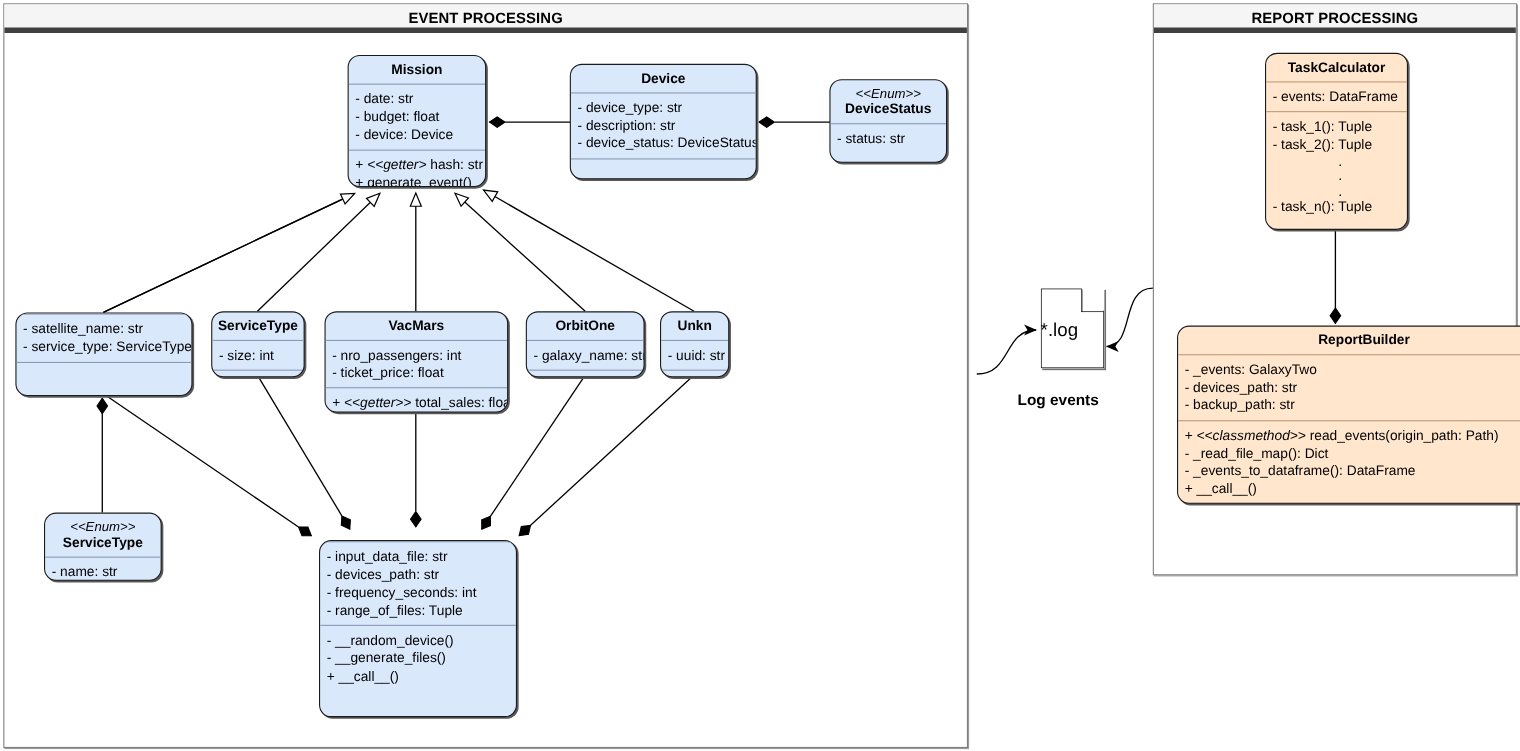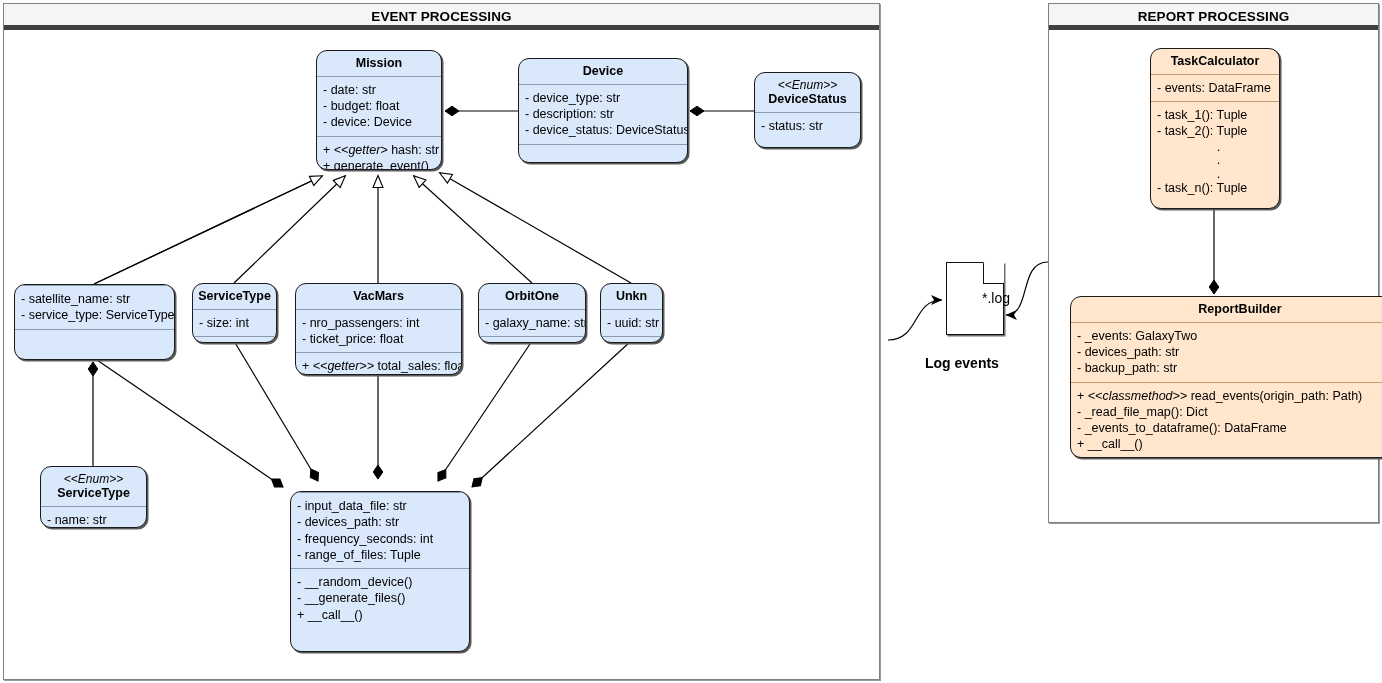--- a/index.html
+++ b/index.html
@@ -119,23 +119,22 @@
     background: transparent;
     transform: skew(0deg);
     clip-path: polygon(0 0, 100% 100%, 0 100%);
     box-sizing: border-box;
   }
   .logfile .label {
     position: absolute;
     left: 0; right: 0;
     top: 28px;
     text-align: left;
-    font-size: 14px;
+    font-size: 17px;
     color: #000;
-    padding-left: 36px;
   }
   .logcaption {
     position: absolute;
     font-size: 14px;
     font-weight: bold;
     color: #000;
     white-space: nowrap;
   }
 </style>
 </head>

